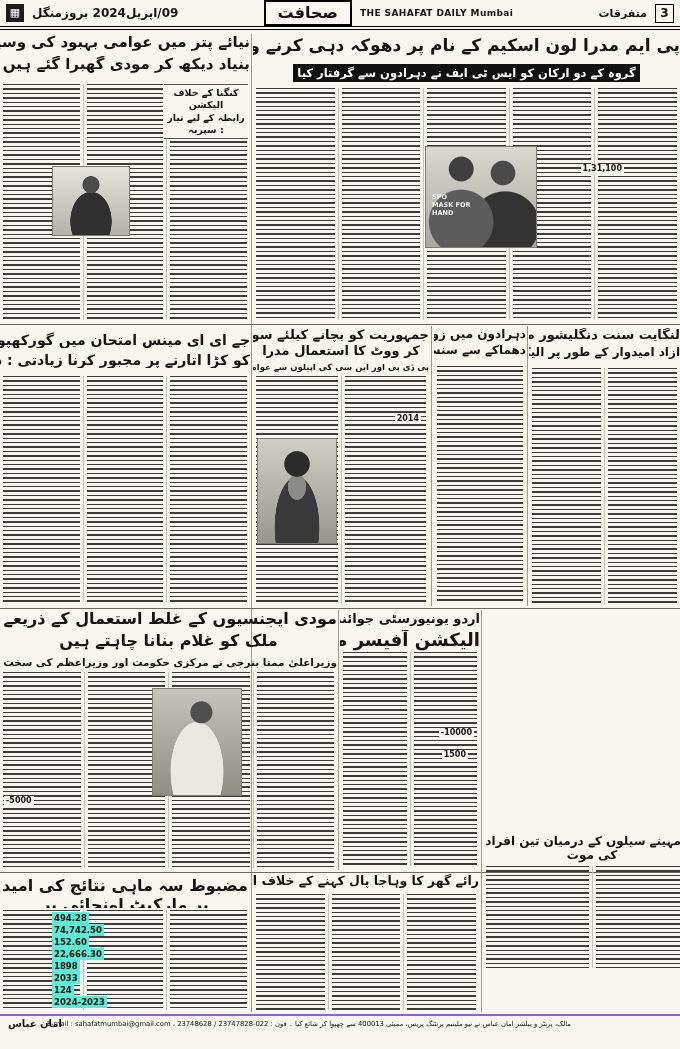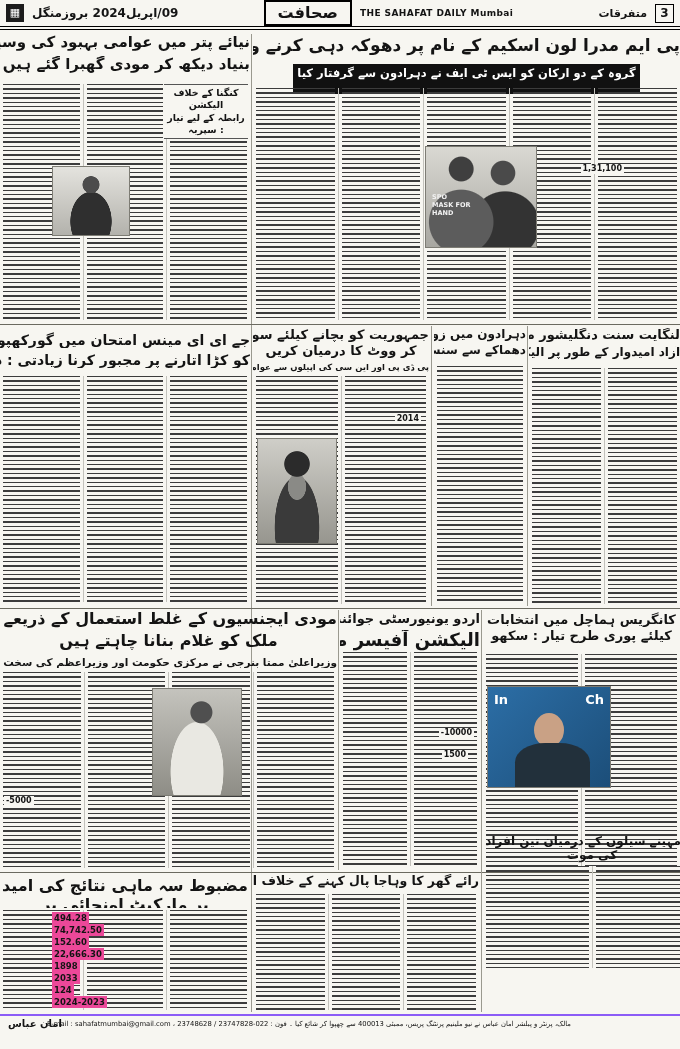--- a/index.html
+++ b/index.html
@@ -52,21 +52,21 @@
       radial-gradient(circle at 55% 22%, #4f4f4f 0 11%, transparent 12%),
       radial-gradient(ellipse at 50% 78%, #e9e8e2 0 42%, transparent 43%),
       linear-gradient(#c4c3bd,#8e8d86);}
   .ph-blue{background:linear-gradient(135deg,#2c6ea6,#1c4e79);}
   .ph-blue .face{position:absolute;left:38%;top:26%;width:30px;height:34px;border-radius:50%;background:#c9a185;}
   .ph-blue .body{position:absolute;left:22%;top:56%;width:62%;height:48%;border-radius:40% 40% 0 0;background:#22303b;}
   .ph-label{position:absolute;color:#fff;font-weight:bold;z-index:3;line-height:1.1;}
   .mask-overlay{position:absolute;left:6px;top:46px;color:#f2f2f2;font-size:6.5px;font-weight:bold;line-height:1.25;z-index:3;}
   
   .mkt{position:absolute;z-index:3;font-weight:bold;font-size:8.5px;line-height:12px;text-align:left;}
-  .mkt div{background:#ec4899;padding:0 2px;display:inline-block;clear:both;float:left;}
+  .mkt div{background:#5eead4;padding:0 2px;display:inline-block;clear:both;float:left;}
   
   .footer{left:0;top:1014px;right:0;height:35px;border-top:2px solid #8b5cf6;text-align:center;padding-top:3px;box-sizing:border-box;}
   .f-line{font-size:6.8px;line-height:9px;direction:rtl;white-space:nowrap;overflow:hidden;padding:1px 70px 0 8px;}
   .f-name{position:absolute;left:8px;top:1018px;font-size:10px;font-weight:bold;direction:rtl;}
 </style>
 </head>
 <body>
 
 <div class="page">
 
@@ -85,21 +85,21 @@
   <div class="hrl" style="left:0;right:0;top:324px;"></div>
   <div class="hrl" style="left:0;right:0;top:608px;"></div>
   <div class="hrl" style="left:0;right:0;top:872px;"></div>
   <div class="vr" style="left:431px;top:326px;height:280px;"></div>
   <div class="vr" style="left:527px;top:326px;height:280px;"></div>
   <div class="vr" style="left:338px;top:610px;height:260px;"></div>
   <div class="vr" style="left:481px;top:610px;height:402px;"></div>
 
   <div class="abs" style="left:253px;top:34px;width:427px;height:288px;">
     <div class="hl abs" style="left:0;right:0;top:2px;font-size:17px;">پی ایم مدرا لون اسکیم کے نام پر دھوکہ دہی کرنے والے گروہ کا پردہ فاش</div>
-    <div class="blackbar" style="left:40px;right:40px;top:30px;height:30px;font-size:11.5px;line-height:18px;">گروہ کے دو ارکان کو ایس ٹی ایف نے دہرادون سے گرفتار کیا</div>
+    <div class="blackbar" style="left:40px;right:40px;top:30px;height:18px;font-size:11.5px;line-height:18px;">گروہ کے دو ارکان کو ایس ٹی ایف نے دہرادون سے گرفتار کیا</div>
     <div class="cols" style="left:0;right:0;top:54px;height:232px;">
       <div class="col">
           <div class="ftx"></div>
         </div>
       <div class="col">
           <div class="ftx"></div>
         </div>
       <div class="col">
           <div class="ftx"></div>
         </div>
@@ -152,21 +152,21 @@
           <div class="ftx"></div>
         </div>
       <div class="col">
           <div class="ftx"></div>
         </div>
     </div>
   </div>
 
   <div class="abs" style="left:253px;top:326px;width:176px;height:280px;">
     <div class="hl abs" style="left:0;right:0;top:2px;font-size:13px;">جمہوریت کو بچانے کیلئے سوچ سمجھ</div>
-    <div class="hl abs" style="left:0;right:0;top:18px;font-size:13px;">کر ووٹ کا درمیان کریں</div>
+    <div class="hl abs" style="left:0;right:0;top:18px;font-size:13px;">کر ووٹ کا استعمال مدرا</div>
     <div class="subhead" style="left:0;right:0;top:36px;font-size:8.5px;">پی ڈی پی اور این سی کی اپیلوں سے عوام کو ہوشیار رہنے کی ضرورت</div>
     <div class="cols" style="left:0;right:0;top:50px;height:228px;">
       <div class="col">
           <div class="ftx"></div>
         </div>
       <div class="col">
           <div class="ftx"></div>
         </div>
     </div>
     <div class="photo ph-cap" style="left:4px;top:112px;width:78px;height:104px;"></div>
@@ -226,37 +226,20 @@
           <div class="ftx"></div>
         </div>
       <div class="col">
           <div class="ftx"></div>
         </div>
     </div>
     <div class="num" style="right:6px;top:118px;">-10000</div>
     <div class="num" style="right:12px;top:140px;">1500</div>
   </div>
 
-  <div class="abs" style="left:483px;top:610px;width:197px;height:260px;">
-    <div class="hlw abs" style="left:2px;right:2px;top:2px;height:38px;font-size:13px;">کانگریس ہماچل میں انتخابات کیلئے پوری طرح تیار : سکھو</div>
-    <div class="cols" style="left:0;right:0;top:44px;height:212px;">
-      <div class="col">
-          <div class="ftx"></div>
-        </div>
-      <div class="col">
-          <div class="ftx"></div>
-        </div>
-    </div>
-    <div class="photo ph-blue" style="left:4px;top:76px;width:122px;height:100px;">
-      <div class="ph-label" style="left:6px;top:6px;font-size:13px;">In</div>
-      <div class="ph-label" style="right:6px;top:6px;font-size:13px;">Ch</div>
-      <div class="face"></div>
-      <div class="body"></div>
-    </div>
-  </div>
 
   <div class="abs" style="left:0;top:874px;width:250px;height:138px;">
     <div class="hlw abs" style="left:0;right:0;top:2px;height:32px;font-size:16px;">مضبوط سہ ماہی نتائج کی امید پر مارکیٹ اونچائی پر</div>
     <div class="cols" style="left:0;right:0;top:36px;height:100px;">
       <div class="col">
           <div class="ftx"></div>
         </div>
       <div class="col">
           <div class="ftx"></div>
         </div>

